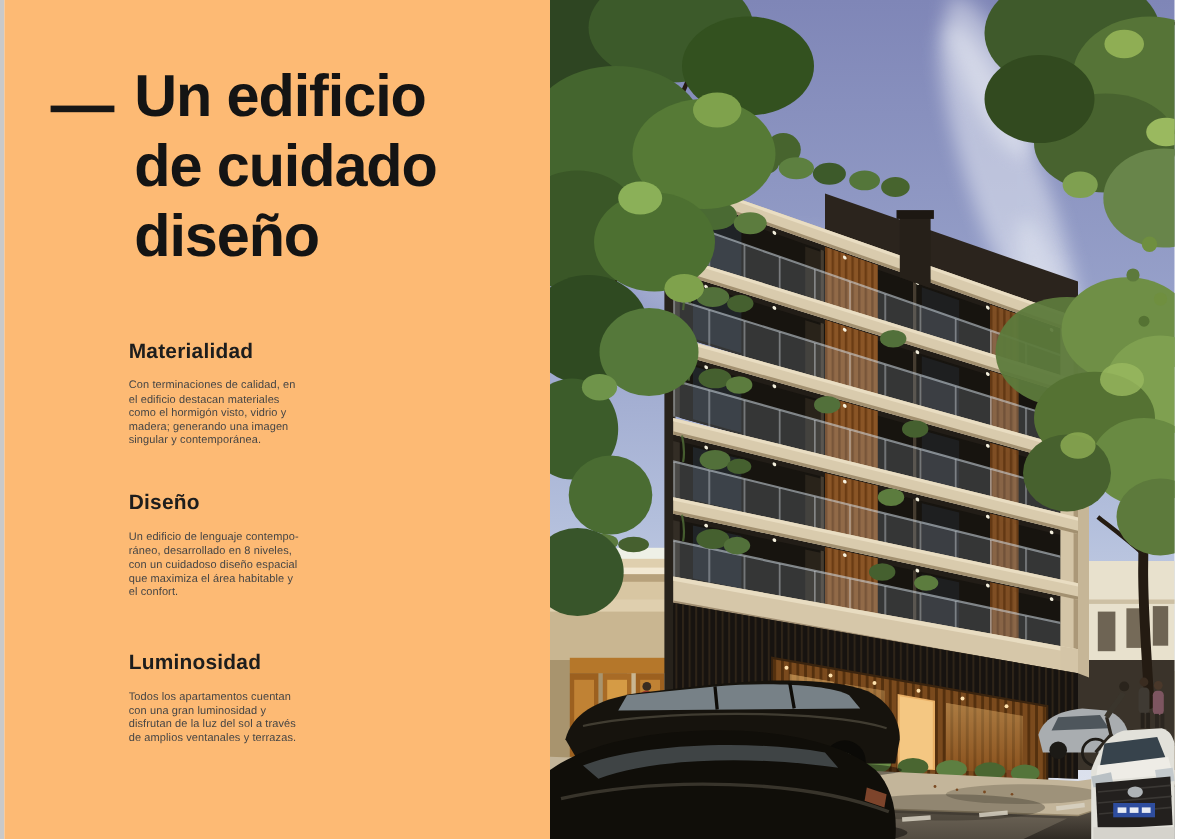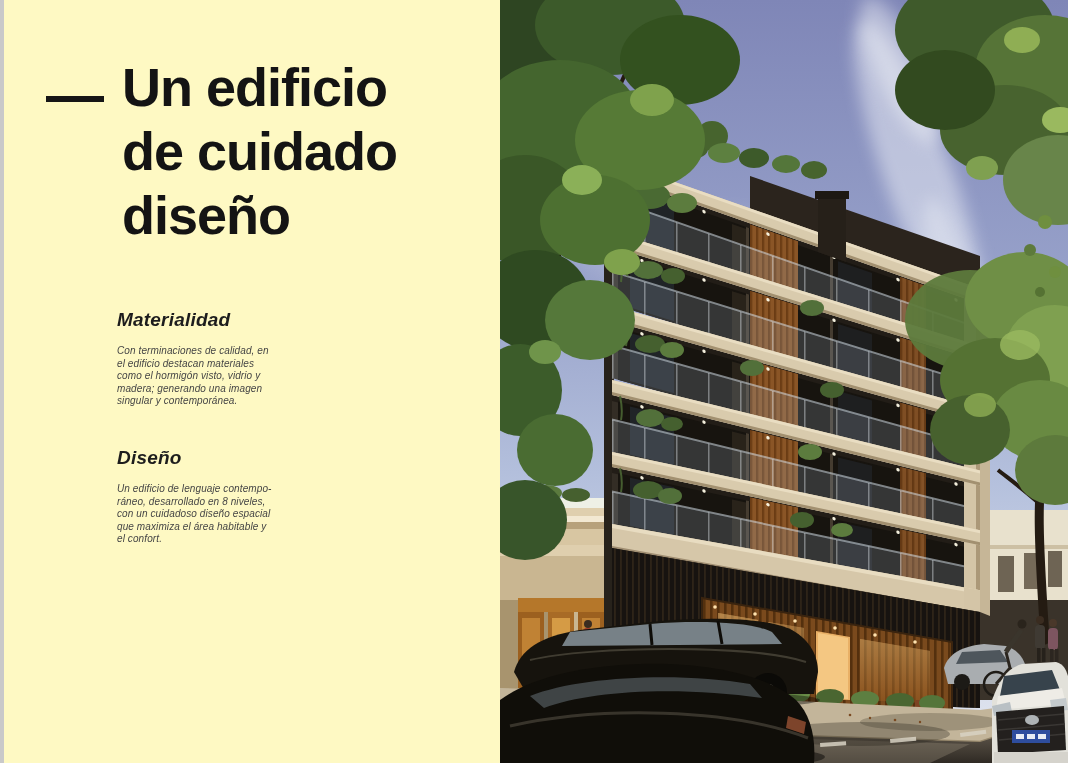--- a/index.html
+++ b/index.html
@@ -1,23 +1,23 @@
 <!DOCTYPE html>
 <html><head>
 <meta charset="utf-8">
 <style>
   html,body{margin:0;padding:0;}
   body{width:1080px;height:763px;background:#ffffff;font-family:"Liberation Sans",sans-serif;position:relative;overflow:hidden;}
   .page{position:absolute;inset:0;background:#ffffff;}
   .edge-strip{position:absolute;left:0;top:0;width:4px;height:763px;background:#c9c9c9;}
-  .left-panel{position:absolute;left:4px;top:0;width:496px;height:763px;background:#fef9c3;}
+  .left-panel{position:absolute;left:4px;top:0;width:496px;height:763px;background:#fdba74;}
   .headline-dash{position:absolute;left:42px;top:96px;width:58px;height:6px;background:#161616;}
   .headline{position:absolute;left:118px;top:55px;font-size:54px;line-height:64px;font-weight:600;
             letter-spacing:-1px;color:#141414;white-space:pre-line;}
-  .section{position:absolute;left:113px;width:250px;font-style:italic;}
+  .section{position:absolute;left:113px;width:250px;}
   .sec-0{top:308px;} .sec-1{top:446px;} .sec-2{top:591px;}
   .section h3{margin:0 0 14px 0;font-size:19px;line-height:23px;font-weight:700;color:#1d1d1d;letter-spacing:.2px;}
   .section p{margin:0;font-size:10px;line-height:12.5px;color:#454545;white-space:pre-line;letter-spacing:.1px;}
   .photo{position:absolute;left:500px;top:0;width:568px;height:763px;overflow:hidden;}
   .photo svg{display:block;}
 </style>
 </head>
 <body>
 
 <div class="page">
@@ -37,20 +37,27 @@
 madera; generando una imagen
 singular y contemporánea.</p>
     </div>
     <div class="section sec-1">
       <h3>Diseño</h3>
       <p>Un edificio de lenguaje contempo-
 ráneo, desarrollado en 8 niveles,
 con un cuidadoso diseño espacial
 que maximiza el área habitable y
 el confort.</p>
+    </div>
+    <div class="section sec-2">
+      <h3>Luminosidad</h3>
+      <p>Todos los apartamentos cuentan
+con una gran luminosidad y
+disfrutan de la luz del sol a través
+de amplios ventanales y terrazas.</p>
     </div>
   </div>
 
   <div class="photo" role="img" aria-label="Architectural render: modern mid-rise apartment building with cream concrete balcony slabs, glass balustrades, dark glazing and warm wood-slat panels; street trees framing the view, blue sky with a wispy cloud, warm lit timber entrance at street level, parked cars, a cyclist and pedestrians.">
     <svg width="568" height="763" viewBox="0 0 568 763" xmlns="http://www.w3.org/2000/svg">
       <defs>
         <linearGradient id="gSky" x1="0" y1="0" x2="0" y2="1">
           <stop offset="0" stop-color="#7f86b7"></stop>
             <stop offset="0.35" stop-color="#96a0c9"></stop>
           <stop offset="0.62" stop-color="#b3bfdc"></stop>

